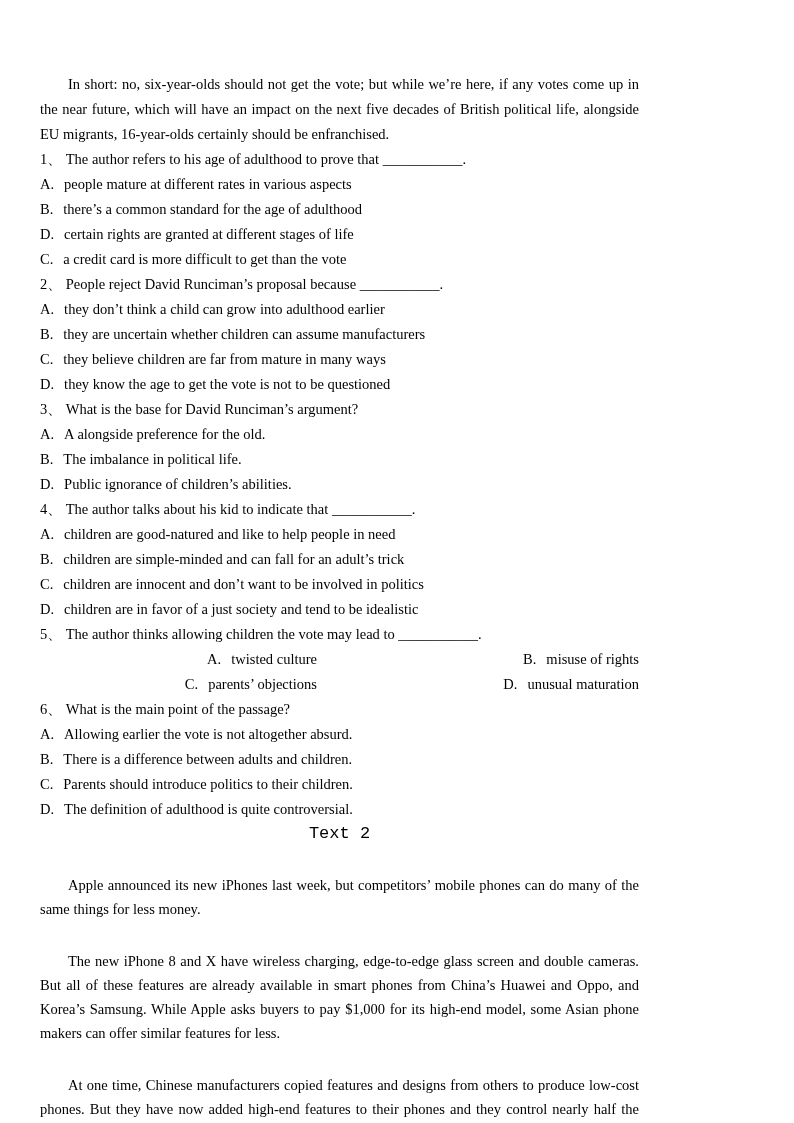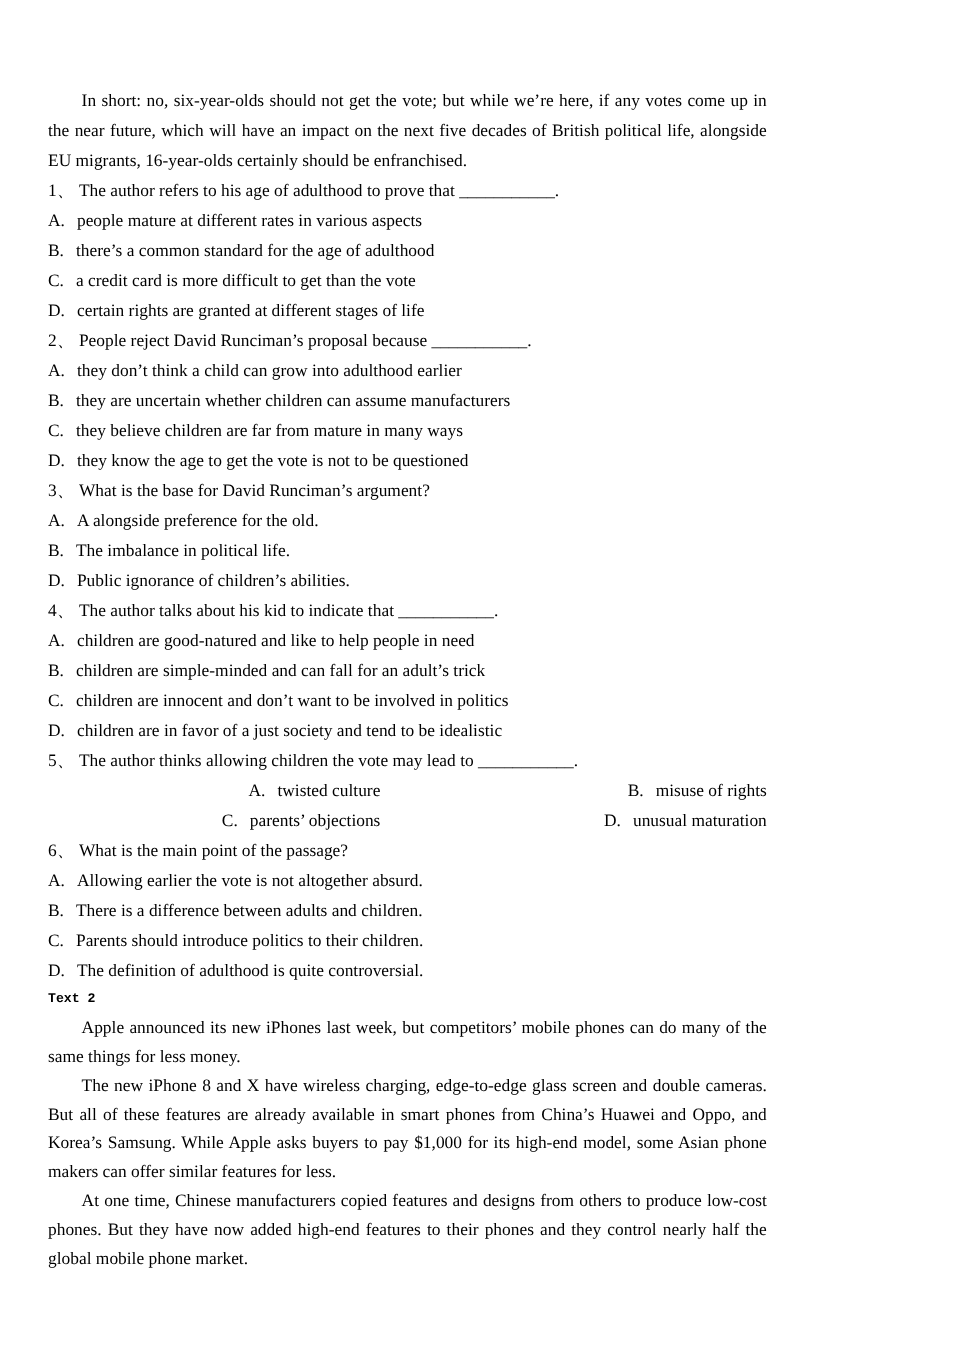--- a/index.html
+++ b/index.html
@@ -29,40 +29,41 @@
   .options { }
   .option { }
   .opt-label { display: inline-block; margin-right: 10px; }
   .options.two-col {
     display: grid;
     grid-template-columns: 277px 1fr;
     text-align: right;
   }
   .text2-title {
     font-family: "Liberation Mono", "DejaVu Sans Mono", monospace;
-    font-weight: bold;
-    font-size: 11px;
+    font-weight: normal;
+    font-size: 17px;
+    text-align: center;
     line-height: 23px;
   }
-  .text2-paras .para { line-height: 24px; }
+  .text2-paras .para { line-height: 24px; margin-top: 28px; }
 </style>
 </head>
 <body>
 
 <div class="doc">
   <p class="para indent">In short: no, six-year-olds should not get the vote; but while we’re here, if any votes come up in the near future, which will have an impact on the next five decades of British political life, alongside EU migrants, 16-year-olds certainly should be enfranchised.</p>
 
   <div id="questions">
       <div class="question">
         <p class="line stem"><span class="q-num">1、</span><span>The author refers to his age of adulthood to prove that ___________.</span></p>
         <div class="options">
           <p class="line option"><span class="opt-label">A.</span><span>people mature at different rates in various aspects</span></p>
           <p class="line option"><span class="opt-label">B.</span><span>there’s a common standard for the age of adulthood</span></p>
+          <p class="line option"><span class="opt-label">D.</span><span>certain rights are granted at different stages of life</span></p>
           <p class="line option"><span class="opt-label">C.</span><span>a credit card is more difficult to get than the vote</span></p>
-          <p class="line option"><span class="opt-label">D.</span><span>certain rights are granted at different stages of life</span></p>
         </div>
       </div>
       <div class="question">
         <p class="line stem"><span class="q-num">2、</span><span>People reject David Runciman’s proposal because ___________.</span></p>
         <div class="options">
           <p class="line option"><span class="opt-label">A.</span><span>they don’t think a child can grow into adulthood earlier</span></p>
           <p class="line option"><span class="opt-label">B.</span><span>they are uncertain whether children can assume manufacturers</span></p>
           <p class="line option"><span class="opt-label">C.</span><span>they believe children are far from mature in many ways</span></p>
           <p class="line option"><span class="opt-label">D.</span><span>they know the age to get the vote is not to be questioned</span></p>
         </div>

